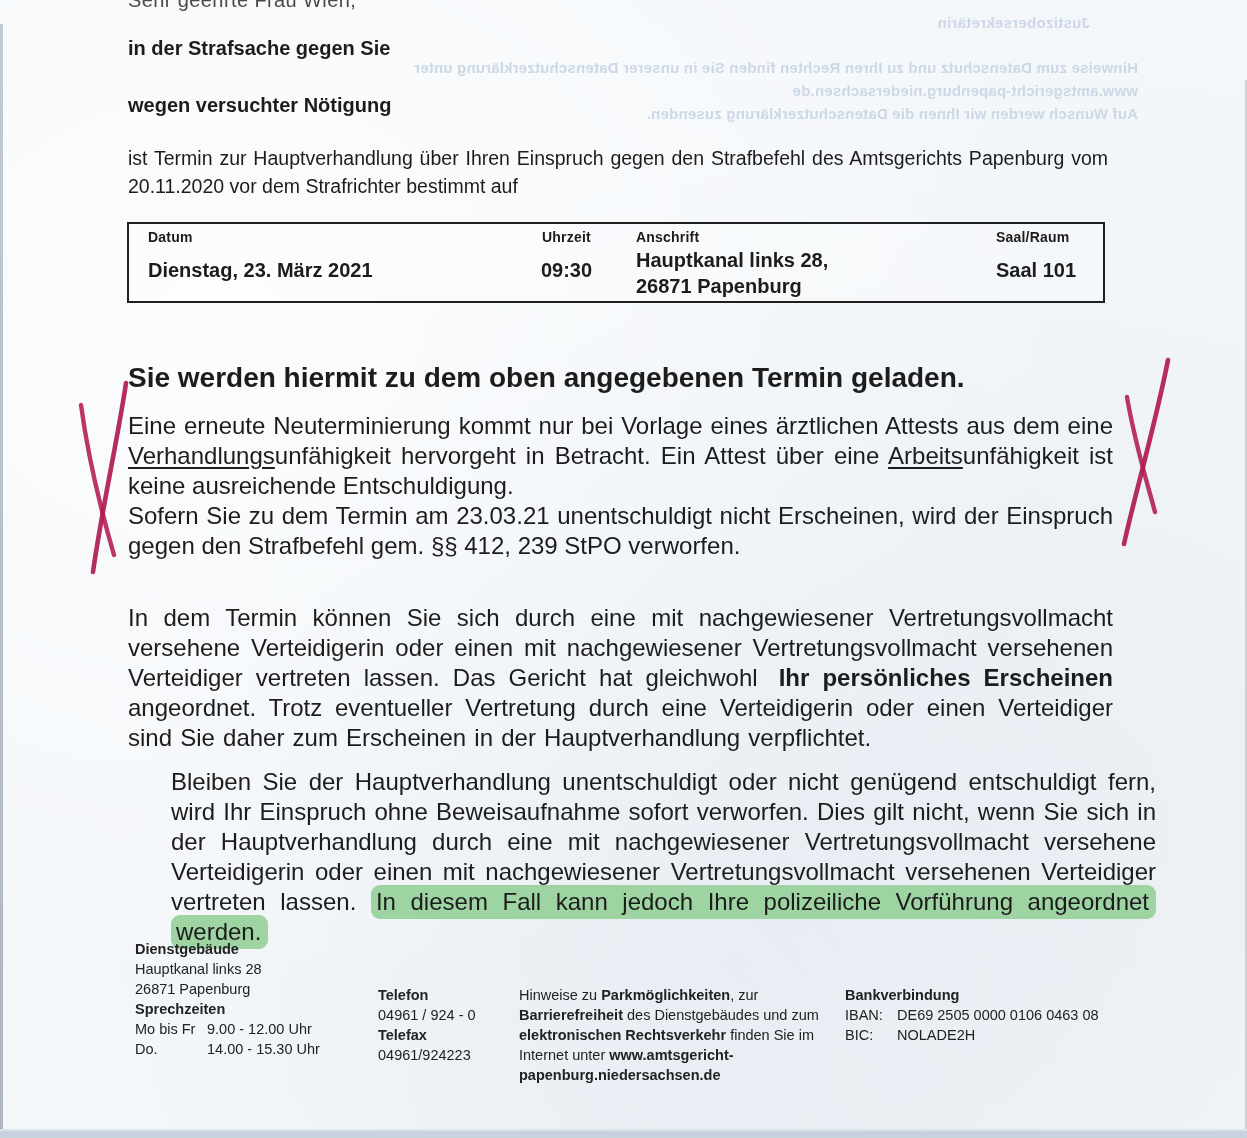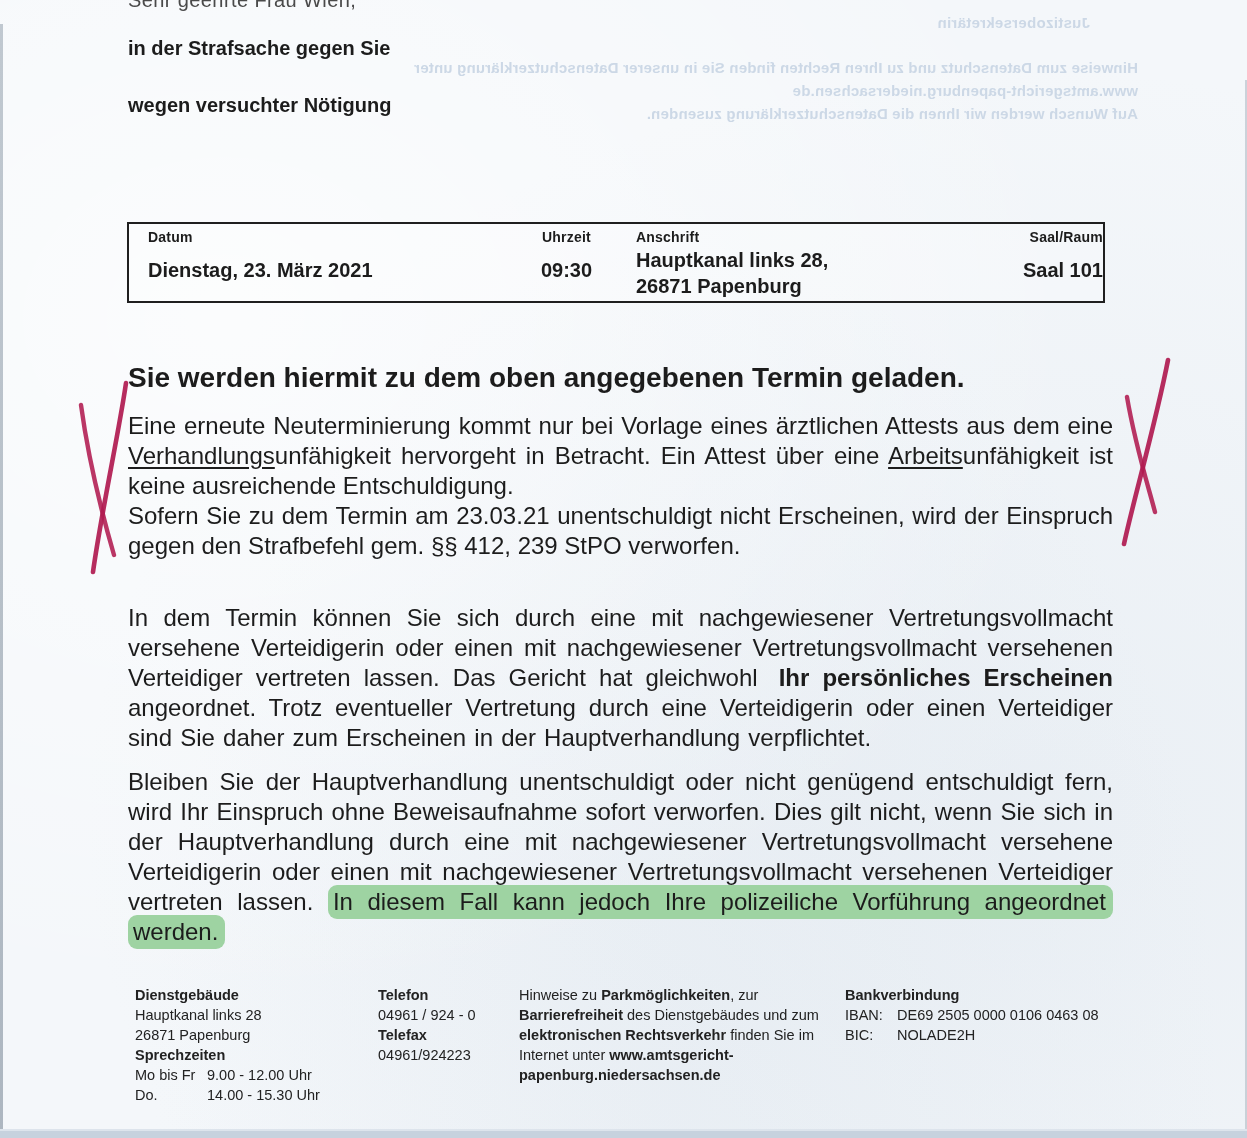--- a/index.html
+++ b/index.html
@@ -54,55 +54,55 @@
   
   .htable{
     position:absolute;left:127px;top:222px;width:978px;height:81px;
     border:2px solid #1f1f1f;box-sizing:border-box;
     display:flex;background:rgba(255,255,255,.25);
   }
   .hcol{box-sizing:border-box;padding:5px 0 0 19px;}
   .hcol1{width:368px;}
   .hcol2{width:120px;text-align:center;}
   .hcol3{width:360px;}
-  .hcol4{flex:1;text-align:right;}
+  .hcol4{flex:1;}
   .th{font-size:14px;font-weight:600;letter-spacing:.2px;}
   .tv{font-size:20px;font-weight:700;margin-top:12px;line-height:26px;white-space:nowrap;}
   .tv.two-line{margin-top:2px;}
 
   .summons{
     position:absolute;left:128px;top:362px;
     font-size:28px;font-weight:700;white-space:nowrap;
   }
 
   .para{
     position:absolute;left:128px;width:985px;margin:0;
     font-size:24px;line-height:30px;text-align:justify;
   }
   .para-attest{top:411px;}
   .para-sofern{top:501px;}
   .para-vertretung{top:603px;word-spacing:1.5px;}
-  .para-fern{top:767px;word-spacing:1px;}
+  .para-fern{top:767px;word-spacing:1px;margin-left:43px;}
   .u{text-decoration:underline;text-underline-offset:3px;}
   .b{font-weight:700;margin-left:8px;}
   .hl{
     background:var(--highlight,#9ed3a2);
     border-radius:9px;padding:3px 7px 4px 5px;
     box-decoration-break:clone;-webkit-box-decoration-break:clone;
   }
 
   
   .xmark{position:absolute;pointer-events:none;}
   .xmark-left{left:70px;top:374px;}
   .xmark-right{left:1110px;top:352px;}
 
   
   .fcol{position:absolute;font-size:14.5px;line-height:20px;color:#222;}
   .fcol .fb{font-weight:700;}
-  .fcol1{left:135px;top:985px;width:240px;}
+  .fcol1{left:135px;top:939px;width:240px;}
   .fcol2{left:378px;top:985px;width:135px;}
   .fcol3{left:519px;top:985px;width:315px;}
   .fcol4{left:845px;top:985px;width:290px;}
   .frow{display:flex;}
   .frow .flabel{width:72px;flex:none;}
   .frow4 .flabel{width:52px;flex:none;}
 </style>
 </head>
 <body>
 
@@ -113,20 +113,21 @@
     <div>Hinweise zum Datenschutz und zu Ihren Rechten finden Sie in unserer Datenschutzerklärung unter</div>
     <div>www.amtsgericht-papenburg.niedersachsen.de</div>
     <div>Auf Wunsch werden wir Ihnen die Datenschutzerklärung zusenden.</div>
   </div>
 
   <div class="salutation">Sehr geehrte Frau Wien,</div>
 
   <div class="subject subject1">in der Strafsache gegen Sie</div>
   <div class="subject subject2">wegen versuchter Nötigung</div>
 
+  <p class="intro">ist Termin zur Hauptverhandlung über Ihren Einspruch gegen den Strafbefehl des Amtsgerichts Papenburg vom 20.11.2020 vor dem Strafrichter bestimmt auf</p>
 
   <div class="htable">
     <div class="hcol hcol1">
       <div class="th">Datum</div>
       <div class="tv">Dienstag, 23. März 2021</div>
     </div>
     <div class="hcol hcol2">
       <div class="th">Uhrzeit</div>
       <div class="tv">09:30</div>
     </div>

